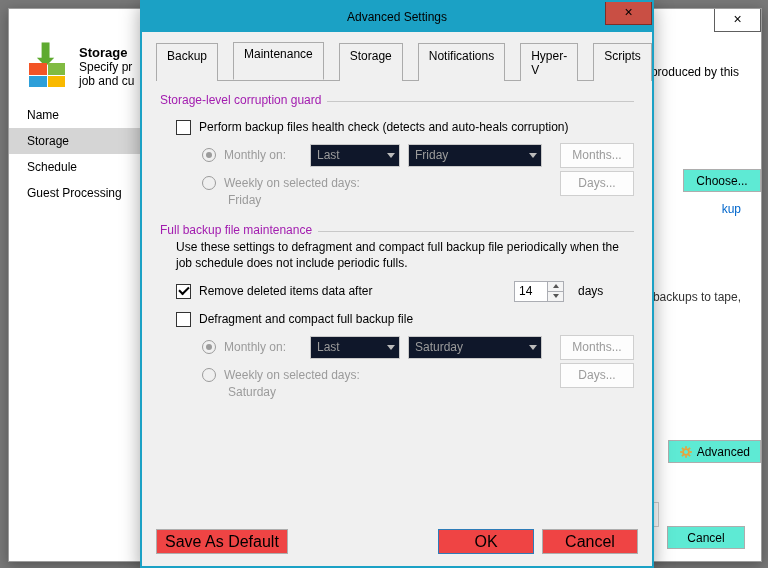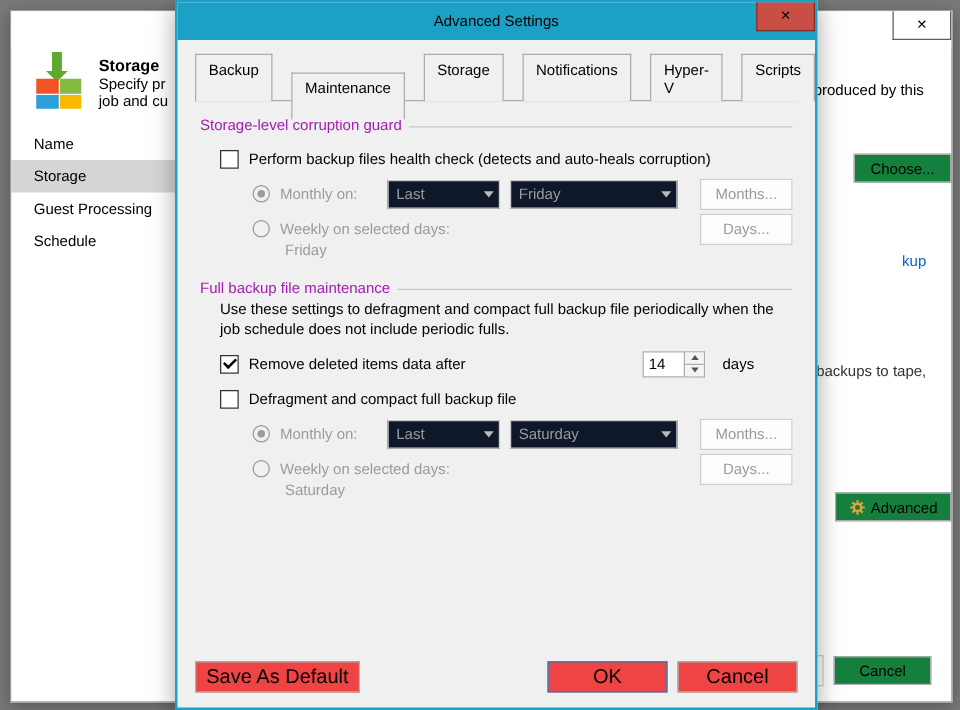--- a/index.html
+++ b/index.html
@@ -43,23 +43,23 @@
   .wizard-subtitle{font-size:12px;color:#000}
   .wizard-body{display:flex;height:calc(100% - 130px);}
   .wizard-nav{width:135px;padding-top:4px}
   .nav-item{padding:6px 12px 6px 18px;font-size:12px;cursor:default}
   .nav-item.selected{background:var(--selgrey)}
   .wizard-main{flex:1;position:relative;padding-right:20px;color:#333}
   .rtext{position:absolute;right:20px;white-space:nowrap;font-size:12px}
   .linklike{color:var(--link)}
   .wizard-footer{position:absolute;bottom:12px;right:16px;display:flex;gap:8px;align-items:center}
   .btn{
-    height:23px;min-width:78px;padding:0 10px;background:#15803d;border:1px solid var(--btn-border);
+    height:23px;min-width:78px;padding:0 10px;background:#5eead4;border:1px solid var(--btn-border);
     font-family:inherit;font-size:12px;cursor:default;position:relative;
-    display:inline-flex;align-items:center;justify-content:center;gap:4px;
+    display:inline-flex;align-items:center;justify-content:center;gap:4px;margin-top:46px;
   }
   .btn.advanced svg{width:14px;height:14px}
   .drop35{
     position:absolute;right:112px;width:40px;height:21px;border:1px solid var(--select-border);
     background:#fff;display:flex;align-items:center;justify-content:flex-end;padding-right:3px;
   }
   .tri{width:0;height:0;border-left:4px solid transparent;border-right:4px solid transparent;border-top:5px solid #333}
 
   
   .dialog{
@@ -72,21 +72,21 @@
   .dlg-close{
     position:absolute;right:0;top:0;width:45px;height:22px;text-align:center;
     background:var(--close-red);color:#000;line-height:20px;font-size:14px;border:1px solid #7e2e28;border-top:none;
   }
   .dlg-body{padding:10px 14px 0 14px;height:calc(100% - 84px);}
   .tabs{display:flex;border-bottom:1px solid #ababab;gap:16px;}
   .tab{
     padding:5px 10px 4px 10px;border:1px solid #ababab;border-bottom:none;margin-right:-1px;
     background:var(--bg);font-size:12px;position:relative;top:1px;
   }
-  .tab.active{background:var(--bg);border-bottom:1px solid var(--bg);top:16px;padding-top:4px;z-index:2}
+  .tab.active{background:var(--bg);border-bottom:1px solid var(--bg);top:0px;padding-top:4px;z-index:2}
   .tabpanel{padding:12px 4px 4px 4px}
 
   .group{margin-bottom:16px}
   .group-title{display:flex;align-items:center;font-size:12px;color:#a21caf}
   .group-title .line{flex:1;height:1px;background:var(--groupline);margin-left:6px;margin-top:2px}
   .indent{padding-left:16px;padding-top:6px}
   .row{display:flex;align-items:center;min-height:28px;gap:8px;font-size:12px}
   .sub{padding-left:26px}
   .chk{width:13px;height:13px;border:1px solid #333;background:#fff;display:inline-flex;align-items:center;justify-content:center;flex:0 0 13px}
   .chk.checked::after{content:"";width:8px;height:4px;border-left:2px solid #000;border-bottom:2px solid #000;transform:rotate(-45deg) translate(1px,-1px)}
@@ -142,22 +142,22 @@
       </div>
       <div class="wizard-subtitle">job and cu</div>
     </div>
   </div>
   <div style="position:absolute;right:22px;top:56px;font-size:12px">files produced by this</div>
 
   <div class="wizard-body">
     <div class="wizard-nav">
       <div class="nav-item">Name</div>
       <div class="nav-item selected">Storage</div>
+      <div class="nav-item">Schedule</div>
       <div class="nav-item">Guest Processing</div>
-      <div class="nav-item">Schedule</div>
     </div>
     <div class="wizard-main">
       <button class="btn" style="position:absolute;right:0;top:25px">
           <span>Choose...</span>
         </button>
       <div class="drop35" style="top:78px">
           <span class="tri"></span>
         </div>
       <span class="rtext linklike" style="top:104px">kup</span>
       <span class="rtext" style="top:192px">ng backups to tape,</span>

